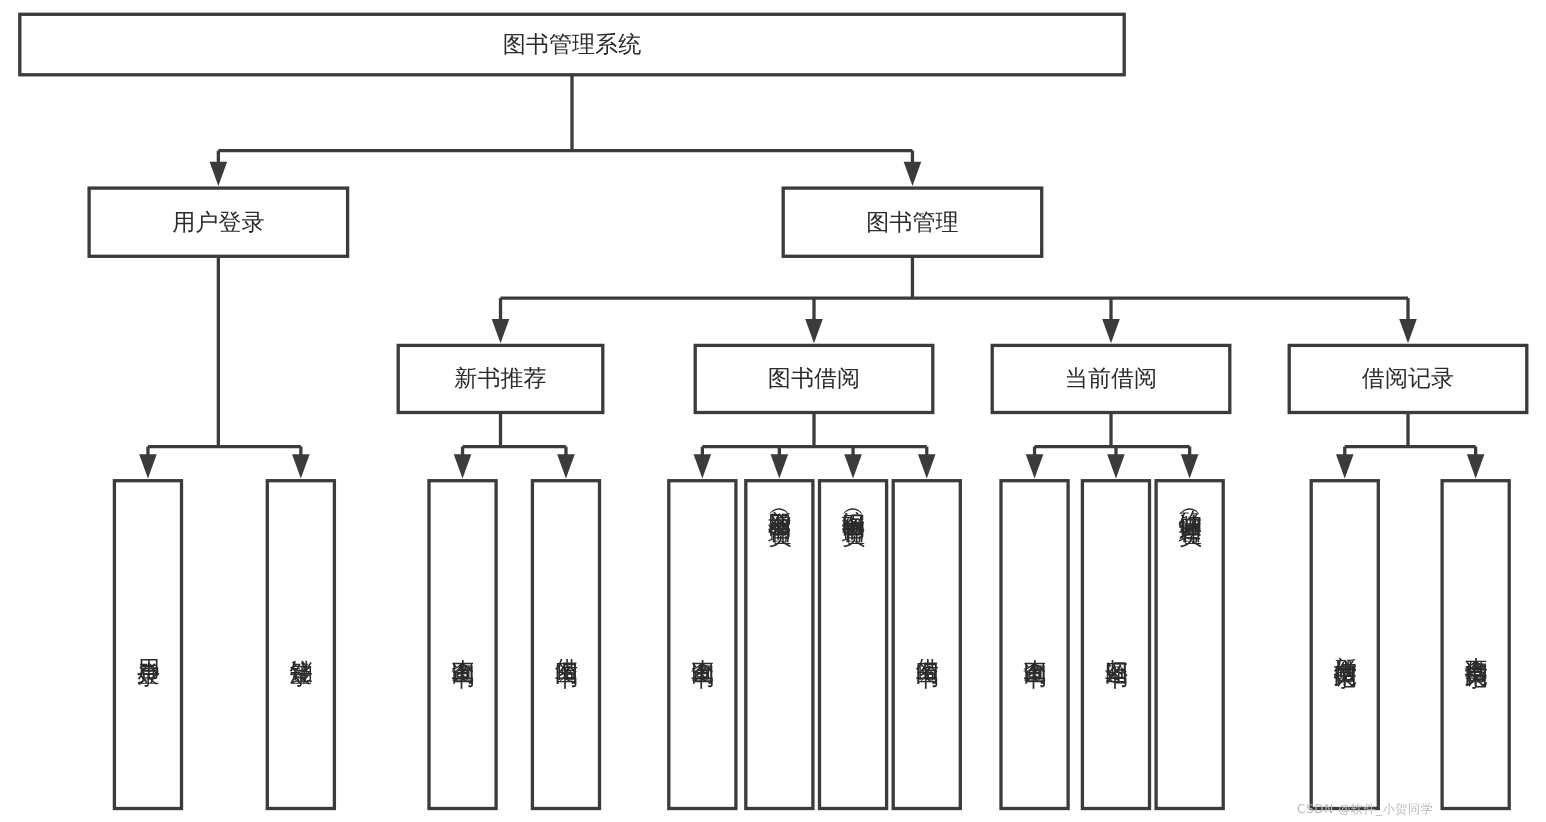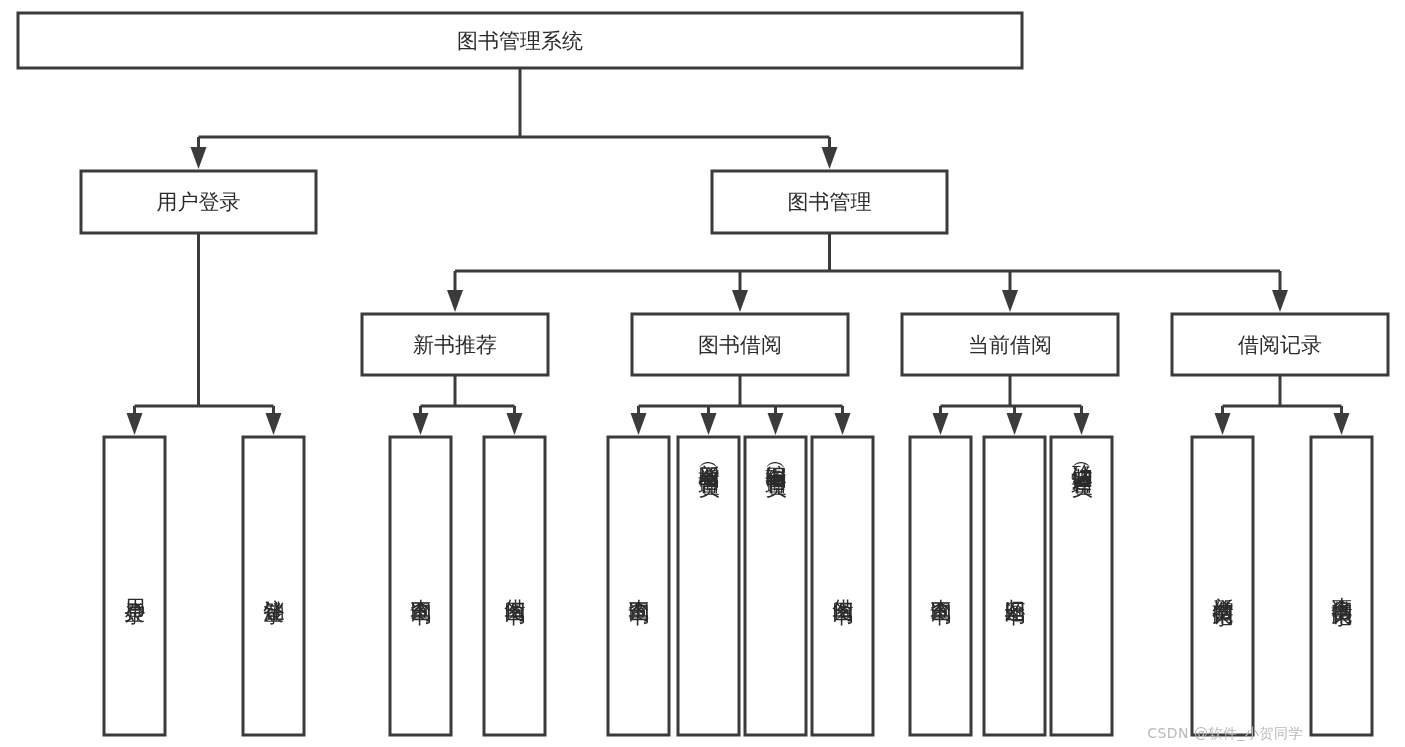--- a/index.html
+++ b/index.html
@@ -63,21 +63,21 @@
     line-height: 1;
     white-space: nowrap;
     text-align: left;
     pointer-events: none;
   }
   .watermark {
     position: absolute;
     right: 8px;
     bottom: 4px;
     font-family: "DejaVu Sans", "Liberation Sans", sans-serif;
-    font-size: 14px;
+    font-size: 11px;
     color: #b9b9b9;
     white-space: nowrap;
     letter-spacing: 0.5px;
   }
 </style>
 </head>
 <body>
 
 <div id="diagram-root">
 

